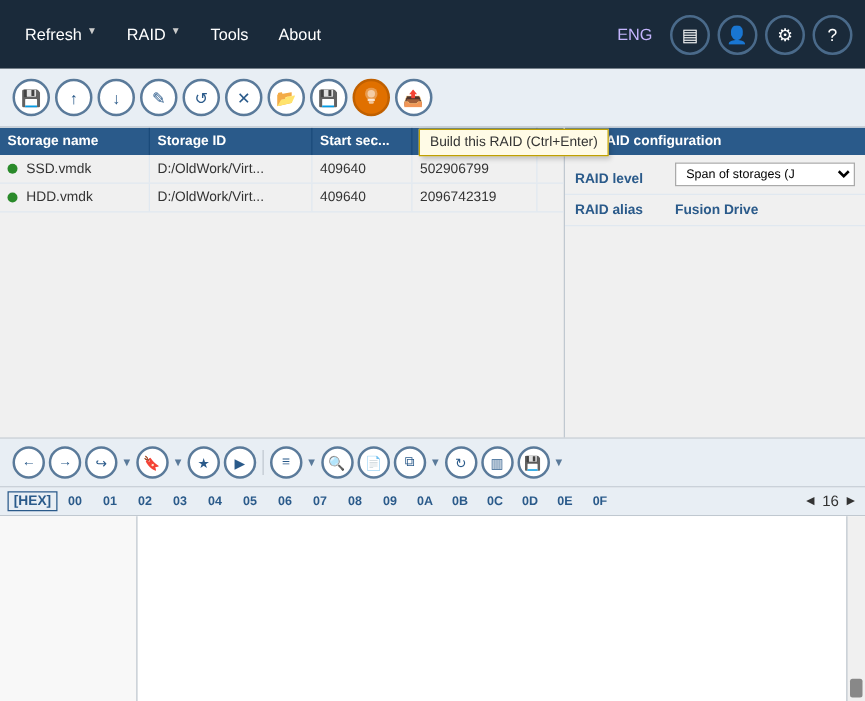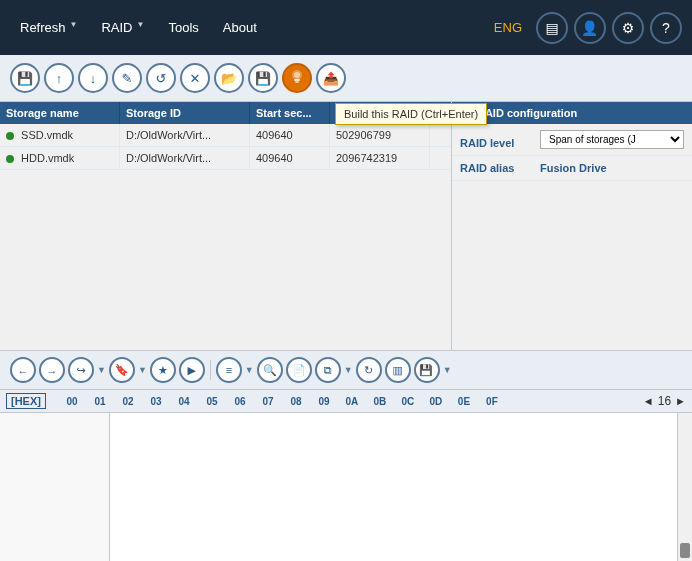--- a/index.html
+++ b/index.html
@@ -24,21 +24,21 @@
       align-items: flex-start;
       gap: 4px;
       border-radius: 3px;
     }
     .menu-arrow {
       font-size: 8px;
       color: #ccc;
     }
     .menu-spacer { flex: 1; }
     .menu-lang {
-      color: #eab308;
+      color: #c4b5fd;
       font-size: 13px;
       padding: 0 10px;
     }
     .menu-icons-right {
       display: flex;
       align-items: center;
       gap: 6px;
     }
     .circle-icon {
       width: 32px;
@@ -188,21 +188,21 @@
       display: flex;
       align-items: center;
       gap: 3px;
     }
     .hex-header {
       background: #e8eef4;
       border-bottom: 1px solid #c0c8d0;
       display: flex;
       align-items: center;
       padding: 3px 6px;
-      gap: 16px;
+      gap: 4px;
     }
     .hex-label {
       color: #2a5a8a;
       font-size: 11px;
       font-weight: bold;
       border: 1px solid #2a5a8a;
       padding: 1px 4px;
     }
     .hex-col-header {
       display: flex;

